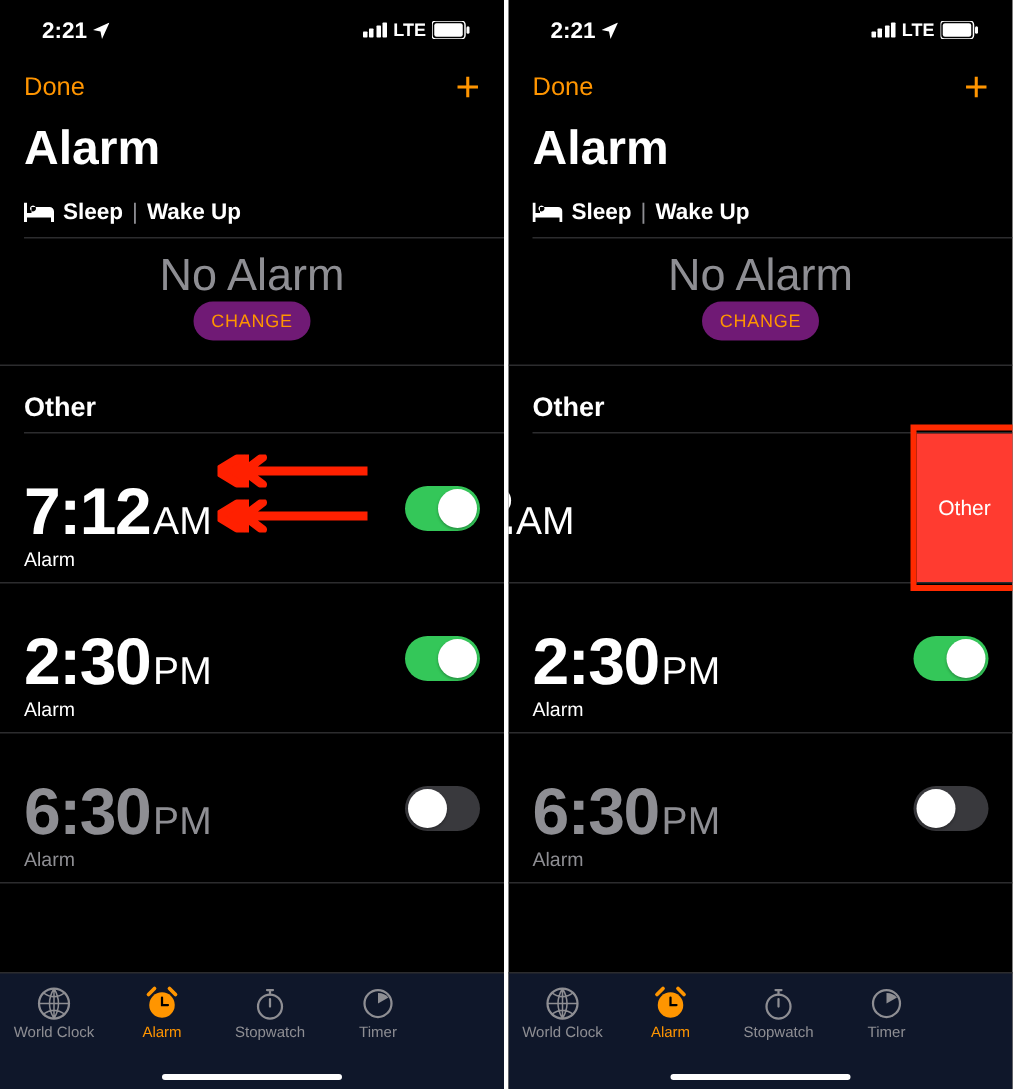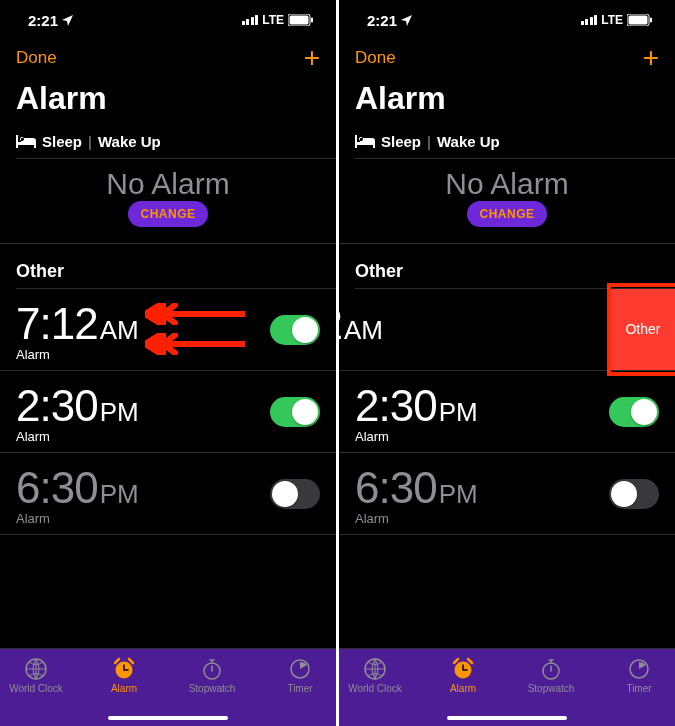--- a/index.html
+++ b/index.html
@@ -11,34 +11,34 @@
   .navbar { display: flex; align-items: center; justify-content: space-between; padding: 4px 16px 8px; }
   .nav-left { color: #ff9500; font-size: 17px; }
   .nav-right { color: #ff9500; font-size: 28px; font-weight: 300; line-height: 1; }
   .title { font-size: 32px; font-weight: 700; padding: 0 16px 10px; }
   .section-header { display: flex; align-items: center; padding: 6px 16px 8px; font-size: 15px; font-weight: 600; gap: 6px; }
   .section-header .bed { display: inline-flex; }
   .section-header .pipe { color: #8e8e93; font-weight: 400; }
   .divider { height: 0.5px; background: #2c2c2e; margin-left: 16px; }
   .noalarm-row { display: flex; align-items: center; justify-content: space-between; padding: 8px 16px 16px; flex-direction: column; }
   .noalarm-text { color: #8e8e93; font-size: 30px; font-weight: 300; }
-  .change-btn { background: #6d28d9; color: #ff9500; font-size: 12px; font-weight: 700; letter-spacing: 0.5px; border-radius: 14px; padding: 6px 12px; }
+  .change-btn { background: #701a75; color: #ff9500; font-size: 12px; font-weight: 400; letter-spacing: 0.5px; border-radius: 14px; padding: 6px 12px; }
   .other-header { padding: 18px 16px 6px; font-size: 18px; font-weight: 700; }
   .alarm-row { position: relative; display: flex; align-items: center; justify-content: space-between; padding: 10px 16px 8px; border-bottom: 0.5px solid #2c2c2e; min-height: 80px; }
   .alarm-time { display: flex; align-items: baseline; }
-  .alarm-hm { font-size: 44px; font-weight: 400; letter-spacing: -1px; }
+  .alarm-hm { font-size: 44px; font-weight: 700; letter-spacing: -1px; margin-top: 18px; }
   .alarm-ampm { font-size: 26px; font-weight: 300; margin-left: 2px; }
   .alarm-label { font-size: 13px; color: #fff; margin-top: -2px; }
   .alarm-time-block { display: flex; flex-direction: column; }
   .disabled .alarm-hm, .disabled .alarm-ampm, .disabled .alarm-label { color: #8e8e93; }
   .toggle { position: relative; width: 50px; height: 30px; border-radius: 15px; background: #39393d; }
   .toggle.on { background: #34c759; }
   .toggle .knob { position: absolute; top: 2px; width: 26px; height: 26px; border-radius: 50%; background: #fff; left: 2px; transition: none; box-shadow: 0 1px 2px rgba(0,0,0,0.3); }
   .toggle.on .knob { left: 22px; }
-  .tabbar { position: absolute; bottom: 0; left: 0; right: 0; height: 78px; background: #4c1d95; display: flex; justify-content: space-between; align-items: flex-start; padding-top: 8px; border-top: 0.5px solid #2c2c2e; }
+  .tabbar { position: absolute; bottom: 0; left: 0; right: 0; height: 78px; background: #0f172a; display: flex; justify-content: flex-start; align-items: flex-start; padding-top: 8px; border-top: 0.5px solid #2c2c2e; }
   .tab { display: flex; flex-direction: column; align-items: center; gap: 2px; color: #8e8e93; width: 72px; }
   .tab.active { color: #ff9500; }
   .tab-label { font-size: 10px; }
   .home-indicator { position: absolute; bottom: 6px; left: 50%; transform: translateX(-50%); width: 120px; height: 4px; background: #fff; border-radius: 3px; }
   .delete-btn { position: absolute; right: 0; top: 0; bottom: 0; width: 64px; background: #ff3b30; color: #fff; display: flex; align-items: center; justify-content: center; font-size: 14px; }
   .delete-highlight { position: absolute; right: -4px; top: -6px; width: 72px; height: calc(100% + 12px); border: 4px solid #ff2a00; z-index: 5; pointer-events: none; }
   .swipe-row .alarm-time-block { transform: translateX(-60px); }
   .arrow-annot { position: absolute; left: 145px; display: flex; flex-direction: column; gap: 8px; z-index: 10; pointer-events: none; }
   svg { display: block; }
   .signal-bars { display: inline-flex; align-items: flex-end; gap: 1.5px; height: 10px; }

